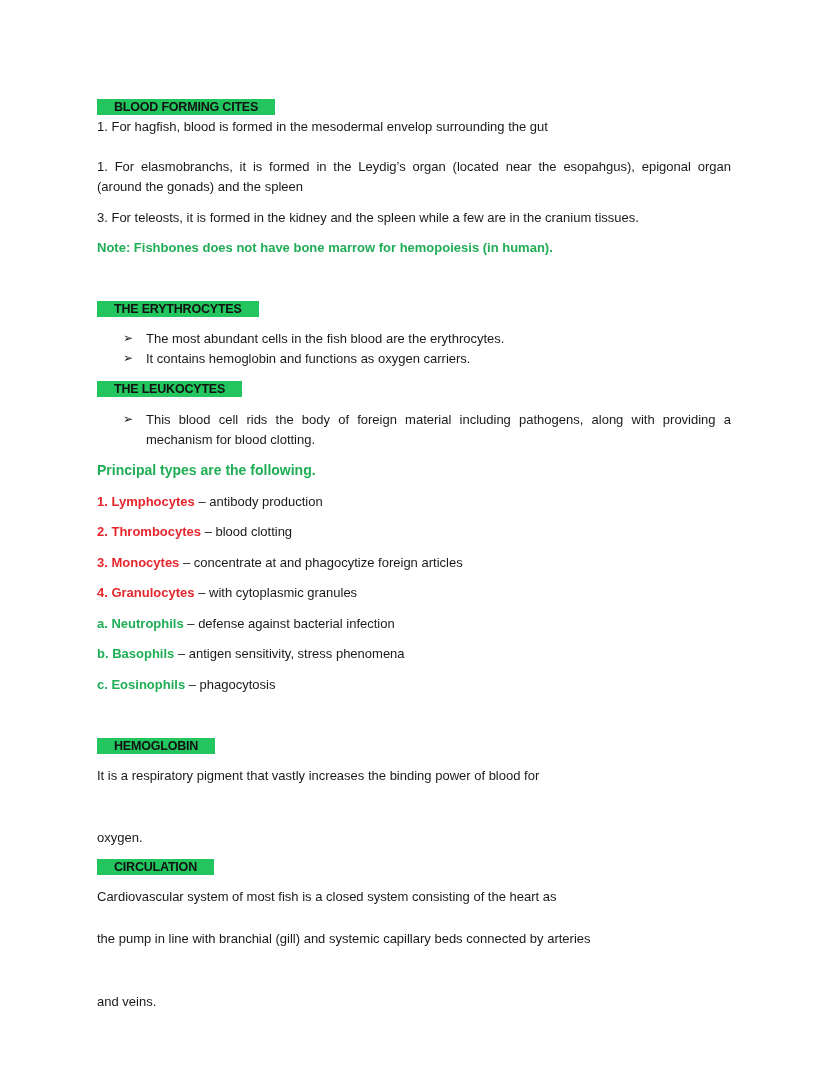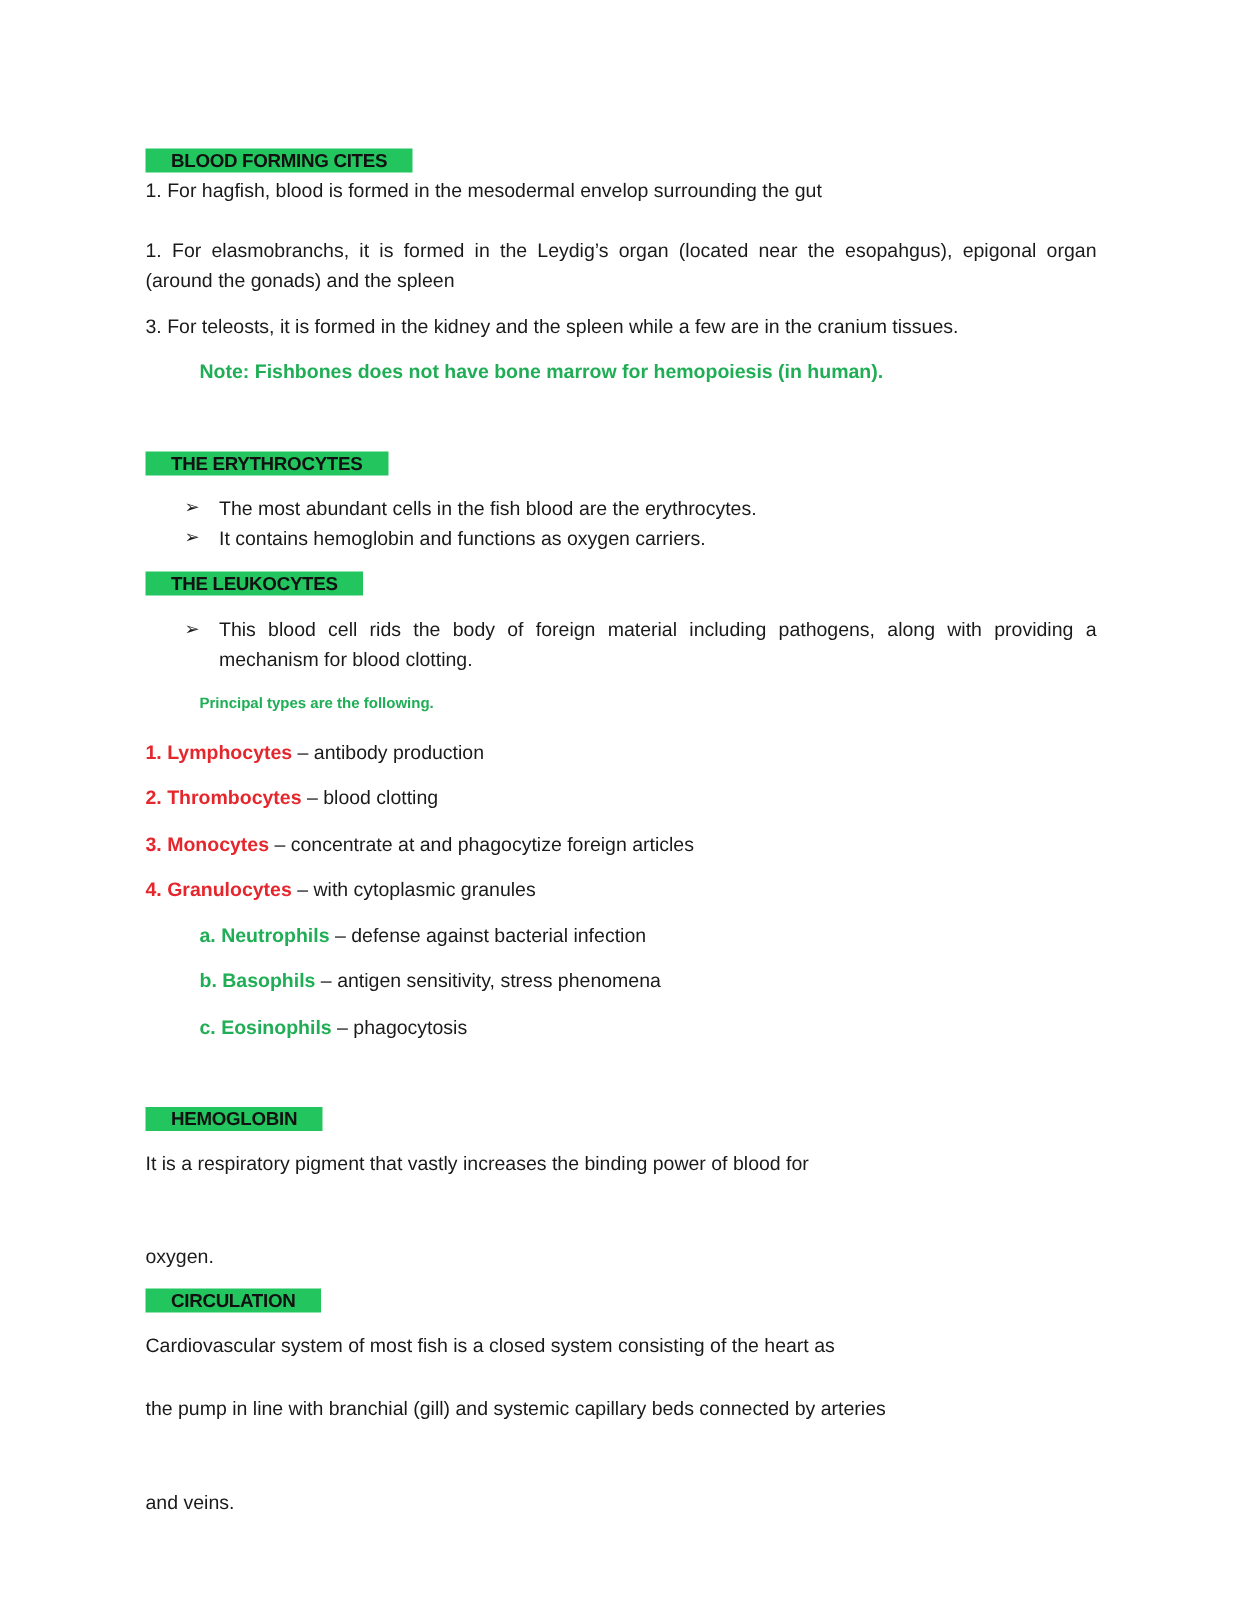--- a/index.html
+++ b/index.html
@@ -1,27 +1,27 @@
 <!DOCTYPE html>
 <html><head>
   <meta charset="utf-8">
   <style>
     html, body { margin: 0; padding: 0; background: #ffffff; }
     body { width: 828px; height: 1071px; position: relative; overflow: hidden;
       font-family: "Liberation Sans", sans-serif; color: #1a1a1a; font-size: 13px; }
     .line { position: absolute; left: 97px; white-space: nowrap; line-height: 16px; }
     .hl { background: #22c55e; font-weight: bold; font-size: 12.5px; padding: 1px 17px; color: #111; letter-spacing: -0.2px; }
-    .green { color: #1fae55; font-weight: bold; margin-left: 36px; }
+    .green { color: #1fae55; font-weight: bold; }
     .red { color: #e5262d; font-weight: bold; }
     .justify { width: 634px; white-space: normal; text-align: justify; text-align-last: left; line-height: 20px; }
     .bullet { position: absolute; left: 123px; }
     .bullet-text { position: absolute; left: 146px; white-space: nowrap; line-height: 16px; }
     .bullet-wrap { position: absolute; left: 146px; width: 585px; text-align: justify; line-height: 20px; }
     .arrow { font-size: 12px; }
-    .principal { font-size: 10px; }
+    .principal { font-size: 14px; }
   </style>
 </head>
 <body>
 
 <div class="line" style="top:99px;">
   <span class="hl">BLOOD FORMING CITES</span>
 </div>
 <div class="line" style="top:119px;">1. For hagfish, blood is formed in the mesodermal envelop surrounding the gut</div>
 <div class="line justify" style="top:157px;">1. For elasmobranchs, it is formed in the Leydig’s organ (located near the esopahgus), epigonal organ (around the gonads) and the spleen</div>
 <div class="line" style="top:210px;">3. For teleosts, it is formed in the kidney and the spleen while a few are in the cranium tissues.</div>

